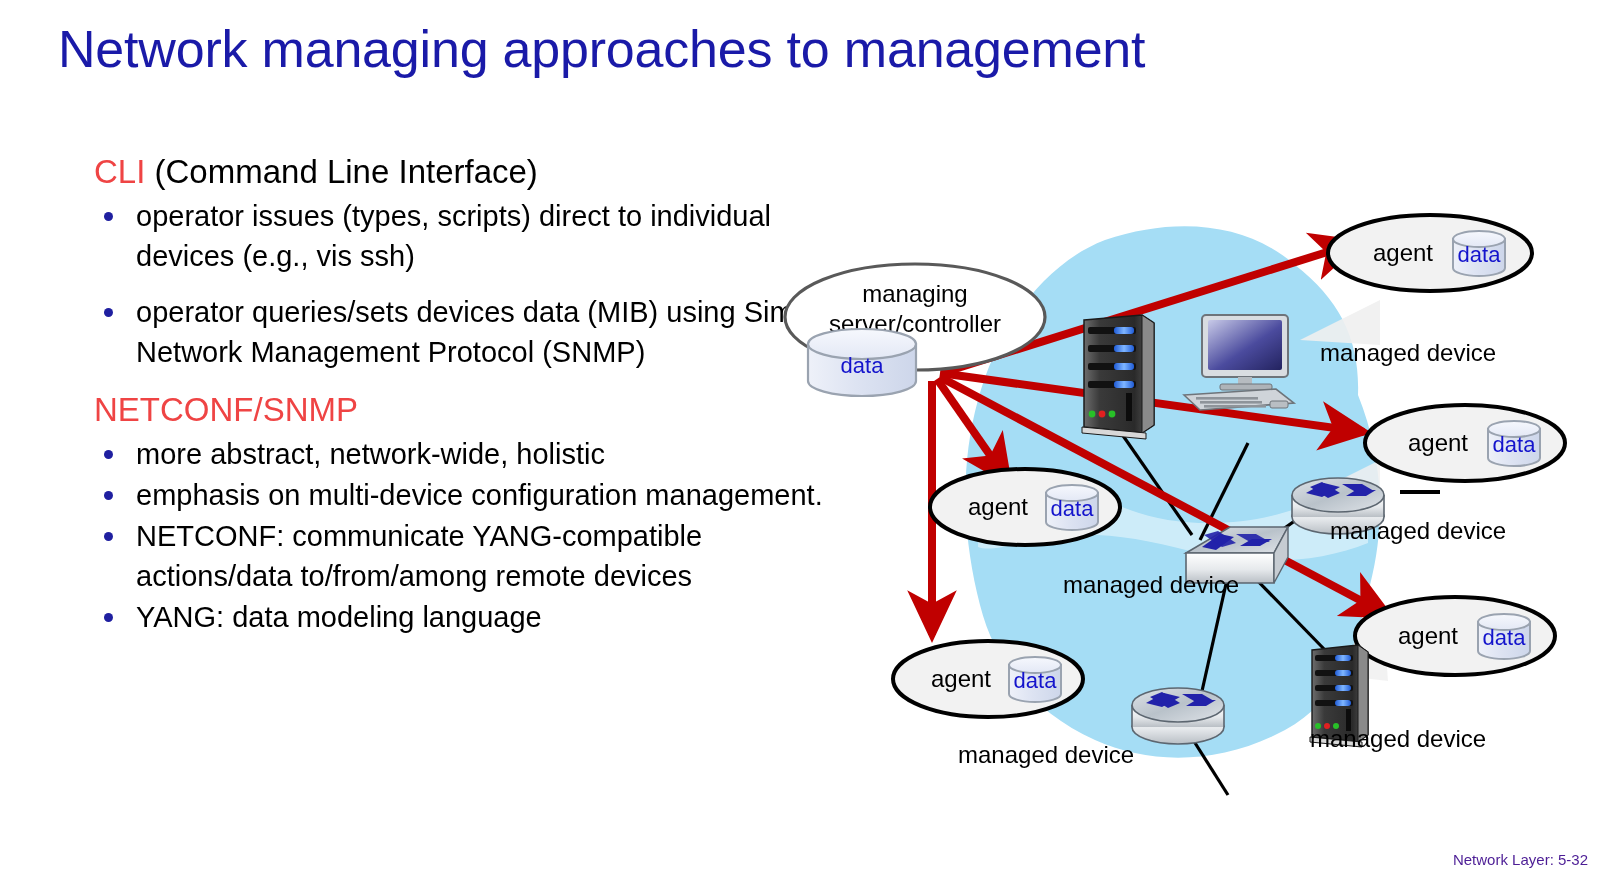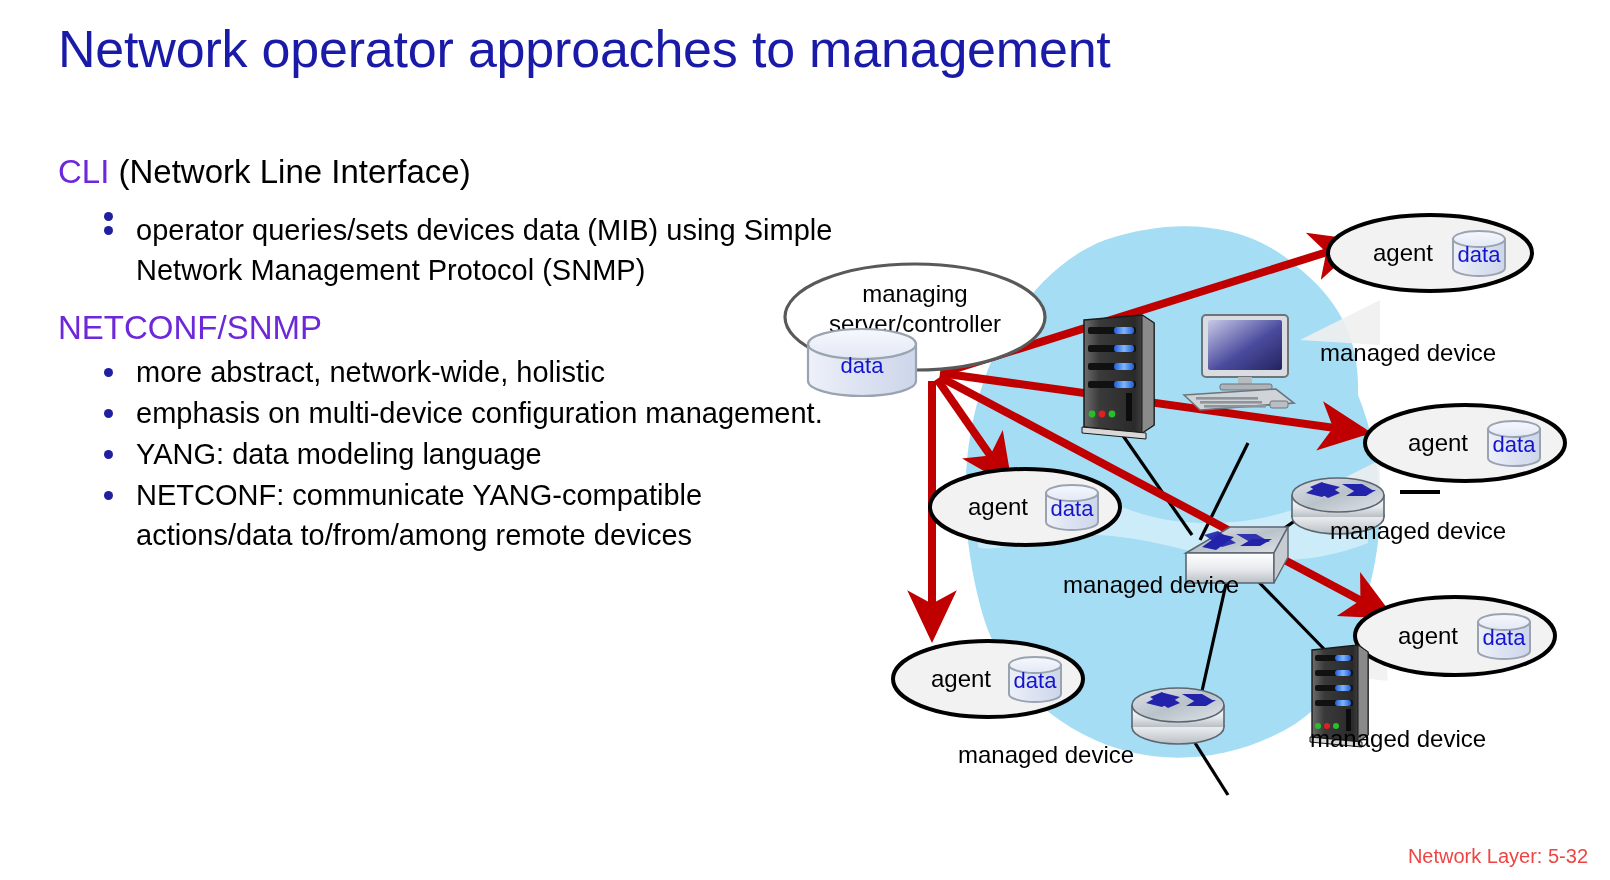--- a/index.html
+++ b/index.html
@@ -33,21 +33,21 @@
     width: 800px;
   }
   .section { margin: 0 0 6px 0; }
   .section-heading {
     font-size: 33px;
     line-height: 44px;
     color: #000000;
     margin: 0 0 2px 0;
     white-space: nowrap;
   }
-  .section-heading .kw { color: #6d28d9; }
+  .section-heading .kw { color: #ef4444; margin-left: 36px; }
   .bullets { margin: 0; padding: 0; list-style: none; }
   .bullet {
     position: relative;
     font-size: 29px;
     line-height: 40px;
     padding-left: 78px;
     margin: 0 0 1px 0;
     color: #000000;
   }
   .bullet .dot {
@@ -75,55 +75,55 @@
   .dg-data {
     font-family: "Liberation Sans", sans-serif;
     font-size: 22px;
     fill: #1414cc;
   }
 
   
   #footer-note {
     position: absolute;
     right: 22px; bottom: 12px;
-    font-size: 20px;
-    color: #ef4444;
+    font-size: 15px;
+    color: #4c1d95;
   }
 </style>
 </head>
 <body>
 
-<div id="slide-title">Network operator approaches to management</div>
+<div id="slide-title">Network managing approaches to management</div>
 
 <div id="content-column">
 
   <div class="section">
-    <div class="section-heading"><span class="kw">CLI</span><span> (Network Line Interface)</span></div>
+    <div class="section-heading"><span class="kw">CLI</span><span> (Command Line Interface)</span></div>
     <ul class="bullets">
-      <li class="bullet"><span class="dot"></span></li>
+      <li class="bullet"><span class="dot"></span><span>operator issues (types, scripts) direct to individual devices (e.g., vis ssh)</span></li>
     </ul>
   </div>
 
   <div class="gap-sm"></div>
 
   <div class="section">
     <ul class="bullets">
       <li class="bullet"><span class="dot"></span><span>operator queries/sets devices data (MIB) using Simple Network Management Protocol (SNMP)</span></li>
     </ul>
   </div>
 
   <div class="gap-sm"></div>
 
   <div class="section">
     <div class="section-heading"><span class="kw">NETCONF/SNMP</span><span></span></div>
     <ul class="bullets">
       <li class="bullet"><span class="dot"></span><span>more abstract, network-wide, holistic</span></li>
       <li class="bullet"><span class="dot"></span><span>emphasis on multi-device configuration management.</span></li>
+      <li class="bullet"><span class="dot"></span><span>NETCONF: communicate YANG-compatible actions/data to/from/among remote devices</span></li>
       <li class="bullet"><span class="dot"></span><span>YANG: data modeling language</span></li>
-      <li class="bullet"><span class="dot"></span><span>NETCONF: communicate YANG-compatible actions/data to/from/among remote devices</span></li>
     </ul>
   </div>
 
 </div>
 
 <div id="diagram">
 <svg width="830" height="620" viewBox="0 0 830 620" xmlns="http://www.w3.org/2000/svg">
   <defs>
     <linearGradient id="cylGrad" x1="0" y1="0" x2="1" y2="0">
       <stop offset="0%" stop-color="#eef1f9"></stop>

